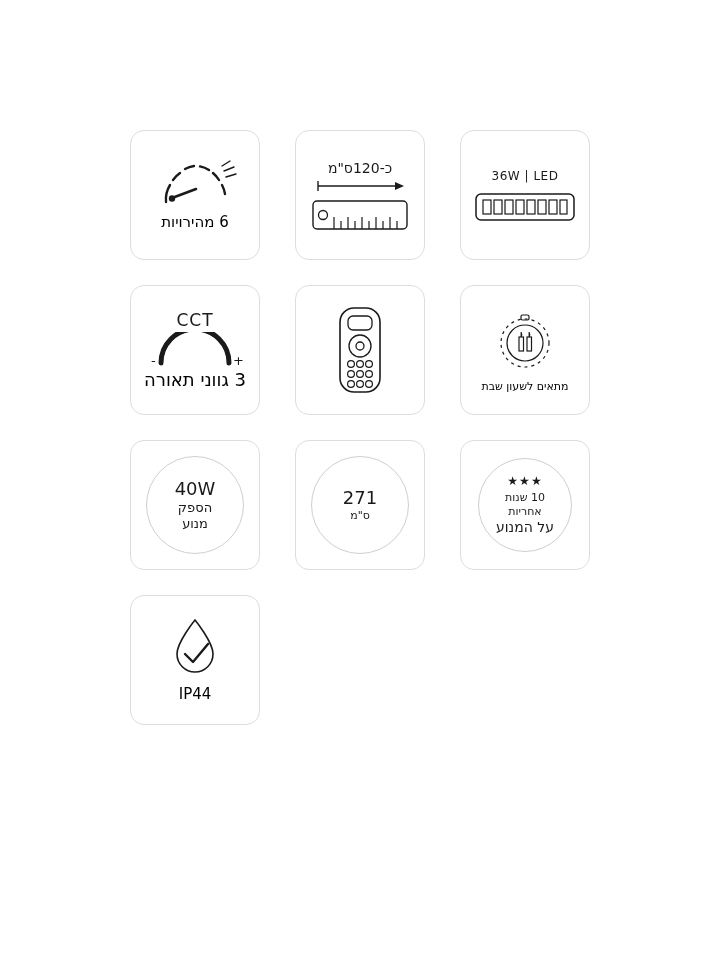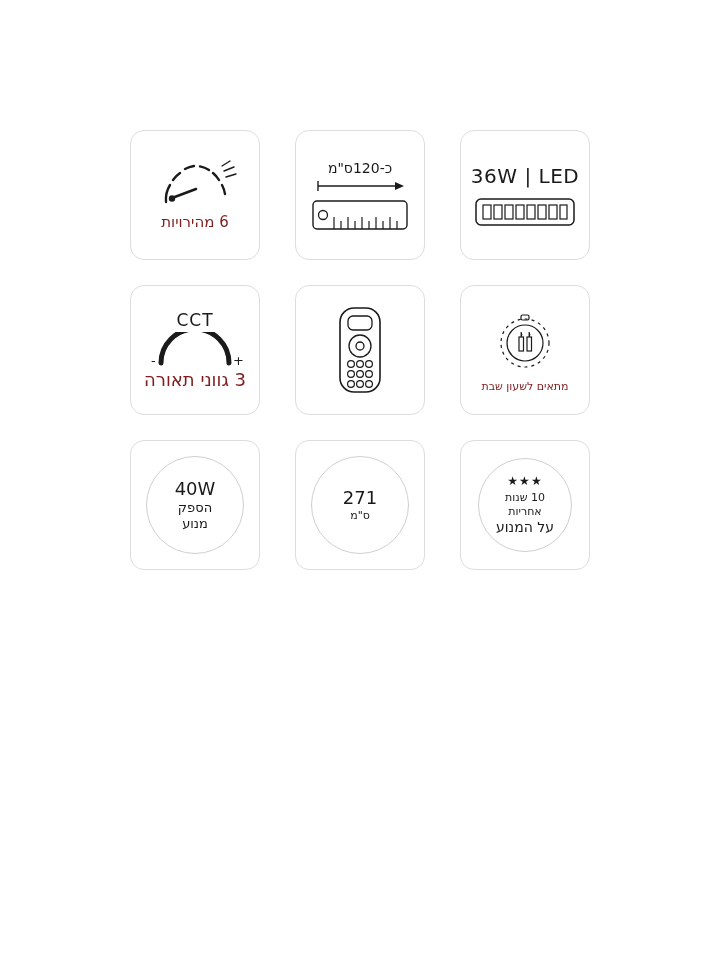--- a/index.html
+++ b/index.html
@@ -40,34 +40,34 @@
   }
   .art {
     display: flex;
     align-items: center;
     justify-content: center;
   }
   .label {
     text-align: center;
     direction: rtl;
     line-height: 1.15;
-    color: #7f1d1d;
+    color: #000000;
   }
   .lbl-15 { font-size: 15px; }
   .lbl-14 { font-size: 18px; }
   .lbl-13 { font-size: 13px; }
   .lbl-11 { font-size: 11px; }
   .lbl-9  { font-size: 14px; }
 
   
   .c-speed .art { margin-bottom: 6px; }
   .c-speed .label { margin-top: 2px; }
 
   .c-size .top-label { font-size: 14px; direction: rtl; margin-bottom: 4px; }
-  .c-watt .top-label { font-size: 20px; letter-spacing: .5px; margin-bottom: 10px; }
+  .c-watt .top-label { font-size: 12px; letter-spacing: .5px; margin-bottom: 10px; }
 
   .c-cct .cct-title { font-size: 17px; letter-spacing: 1px; margin-bottom: 2px; text-align: center; }
   .c-cct .label { margin-top: 4px; }
 
   .c-shabbat .label { margin-top: 8px; font-size: 11px; }
 
   .circle-card .circ {
     width: 96px;
     height: 96px;
     border: 1px solid #cfcfcf;
@@ -235,14 +235,23 @@
 
   <div class="card circle-card c-warranty">
     <div class="circ">
       <div class="stars">★★★</div>
       <div class="lbl-11">10 שנות</div>
       <div class="lbl-11">אחריות</div>
       <div class="lbl-9">על המנוע</div>
     </div>
   </div>
 
+  <div class="card c-ip">
+    <div class="art">
+      <svg width="54" height="62" viewBox="0 0 54 62">
+        <path d="M27 4 C27 4 9 26 9 38 a18 18 0 0 0 36 0 C45 26 27 4 27 4 Z" fill="none" stroke="#1a1a1a" stroke-width="1.6"></path>
+        <path d="M17 38 L25 46 L40 28" fill="none" stroke="#1a1a1a" stroke-width="2.4" stroke-linecap="round" stroke-linejoin="round"></path>
+      </svg>
+    </div>
+    <div class="label lbl-15">IP44</div>
+  </div>
 
 </div>
 
 </body></html>

